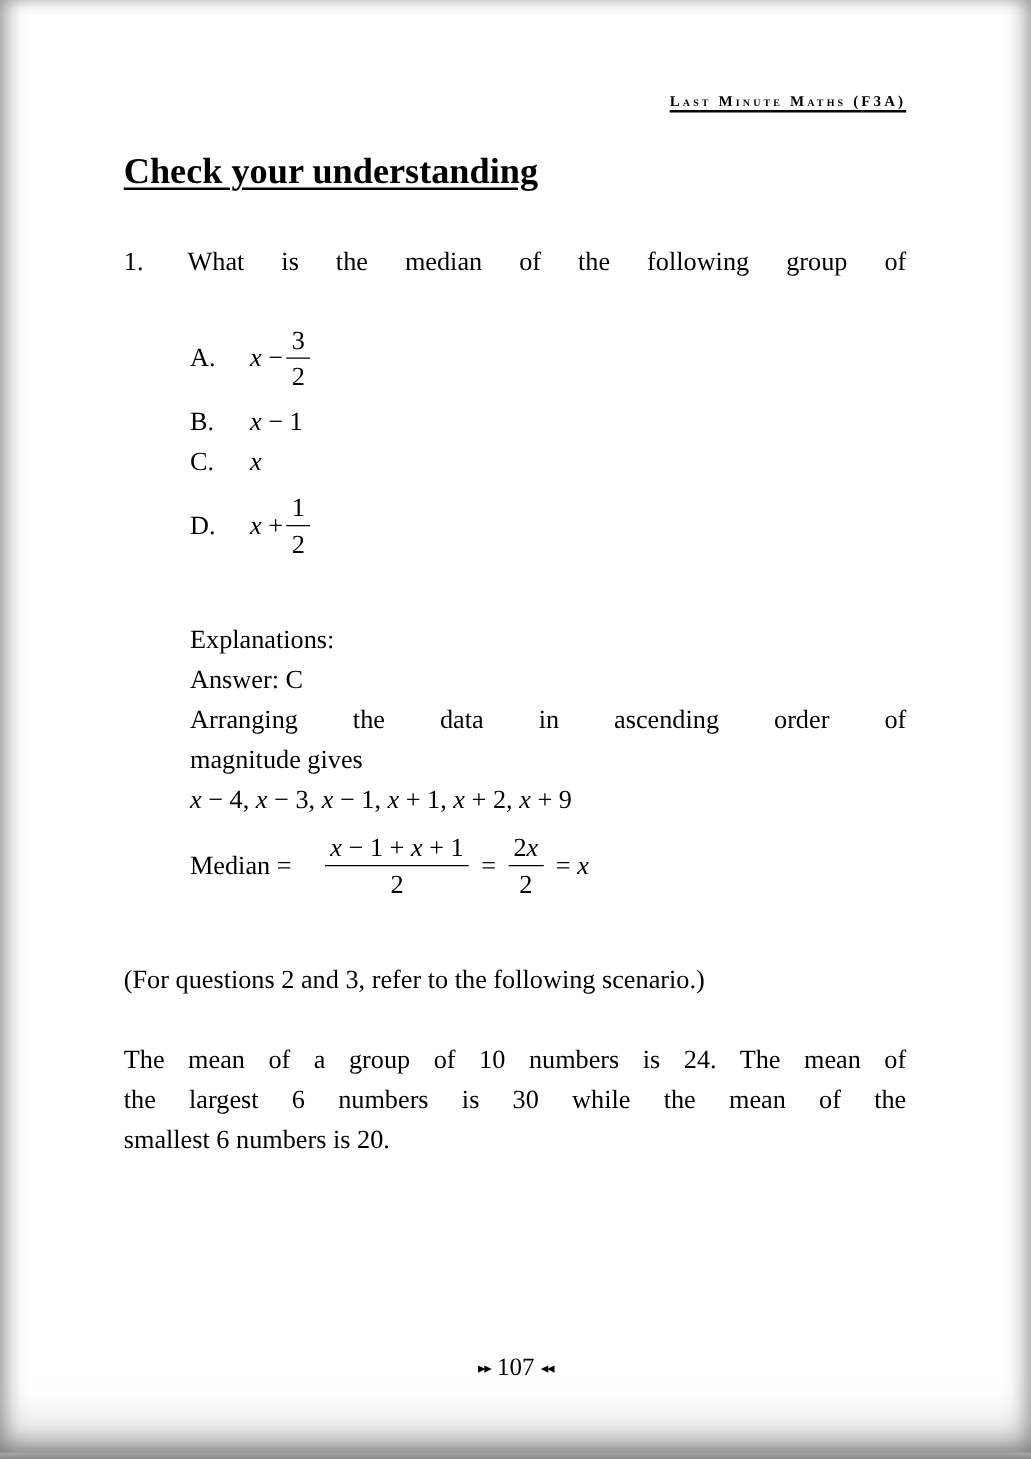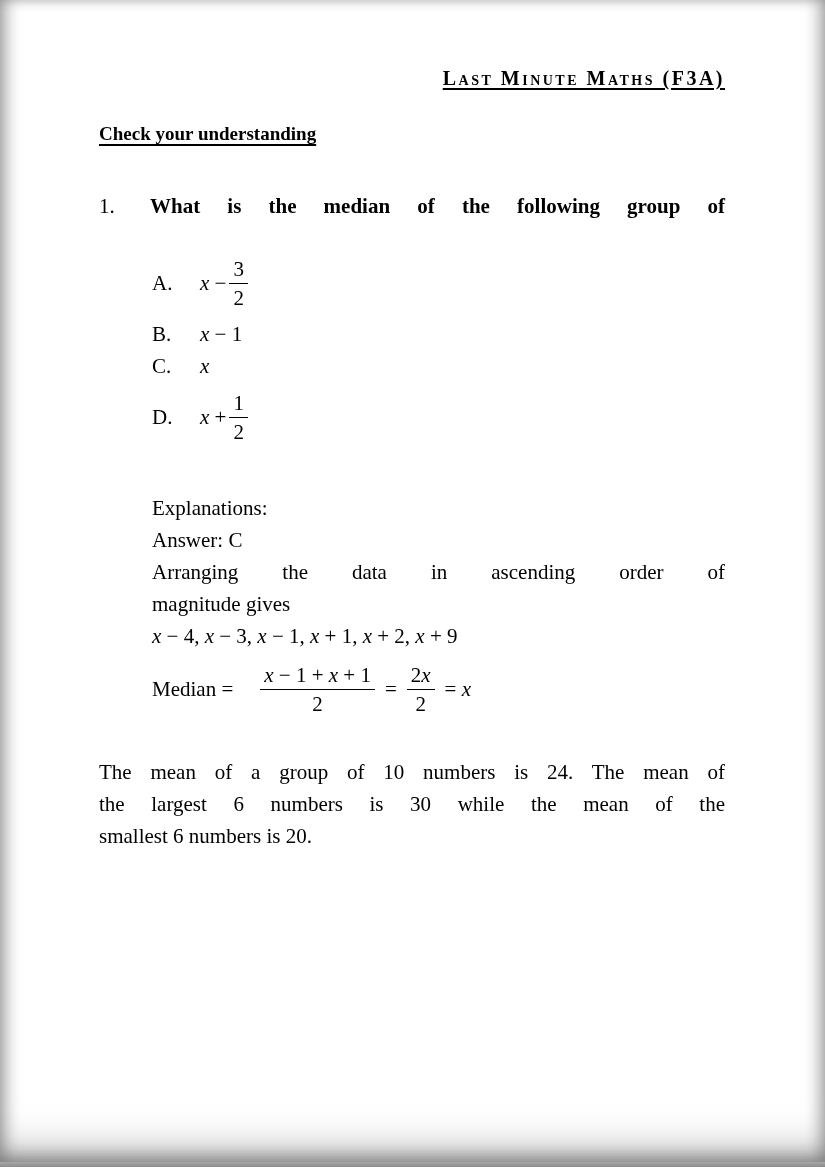--- a/index.html
+++ b/index.html
@@ -28,38 +28,38 @@
   .content {
     position: absolute; inset: 0;
     padding: 62px 100px 0 99px;
     box-sizing: border-box;
     font-size: 21px; line-height: 32px;
   }
   .header { text-align: right; }
   .header-title {
     font-variant: small-caps;
     letter-spacing: 2.5px;
-    font-size: 20px;
+    font-size: 12px;
     font-weight: bold;
     text-decoration: underline;
     text-underline-offset: 3px;
     text-decoration-thickness: 1.5px;
   }
   .section-title {
     margin-top: 24px;
-    font-size: 19px;
+    font-size: 29px;
     font-weight: bold;
     text-decoration: underline;
     text-decoration-thickness: 2px;
     text-underline-offset: 4px;
   }
   .jline { text-align: justify; text-align-last: justify; }
   .question { display: flex; margin-top: 40px; }
   .qnum { width: 51px; flex-shrink: 0; }
-  .qbody { width: 575px; font-weight: bold; }
+  .qbody { width: 575px; }
   .options { margin-left: 53px; margin-top: 26px; }
   .option { display: flex; align-items: center; min-height: 32px; }
   .option-tall { height: 70px; }
   .olabel { width: 48px; flex-shrink: 0; }
   .frac {
     display: inline-flex; flex-direction: column; align-items: center;
     margin: 0 3px; line-height: 26px; text-align: center;
   }
   .frac .num { border-bottom: 1.5px solid #000; padding: 0 4px 1px; }
   .frac .den { padding-top: 1px; }
@@ -143,23 +143,27 @@
         </span>
         <span class="eq">=</span>
         <span class="frac">
           <span class="num math">2<span class="var">x</span></span>
           <span class="den">2</span>
         </span>
         <span class="math median-result">= <span class="var">x</span></span>
       </div>
     </div>
 
+    <div class="note">(For questions 2 and 3, refer to the following scenario.)</div>
 
     <div class="scenario">
       <div class="jline">The mean of a group of 10 numbers is 24. The mean of</div>
       <div class="jline">the largest 6 numbers is 30 while the mean of the</div>
       <div>smallest 6 numbers is 20.</div>
     </div>
 
+    <div class="footer">
+      <span class="arrows">▸▸</span><span class="pagenum">107</span><span class="arrows">◂◂</span>
+    </div>
 
   </div>
   <div class="bottom-edge"></div>
 </div>
 
 </body></html>

